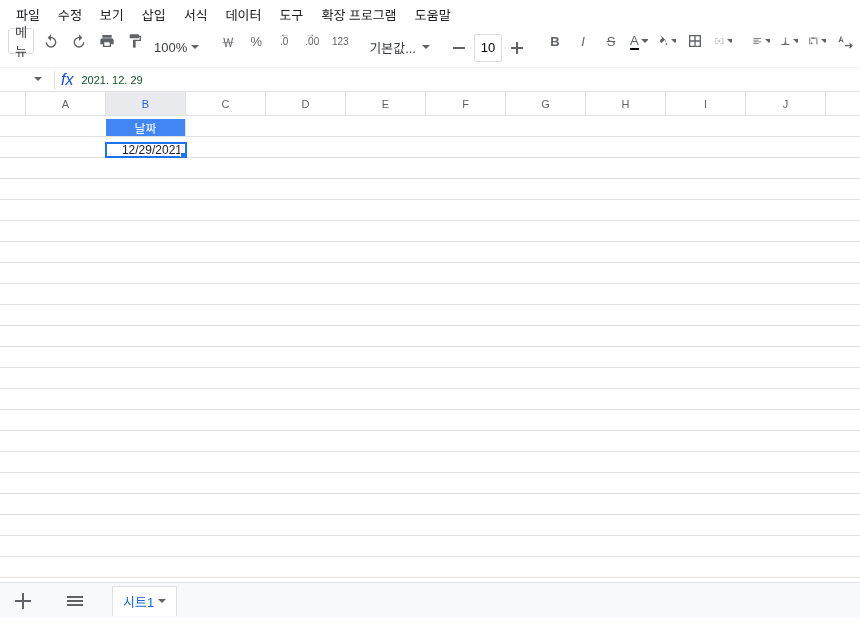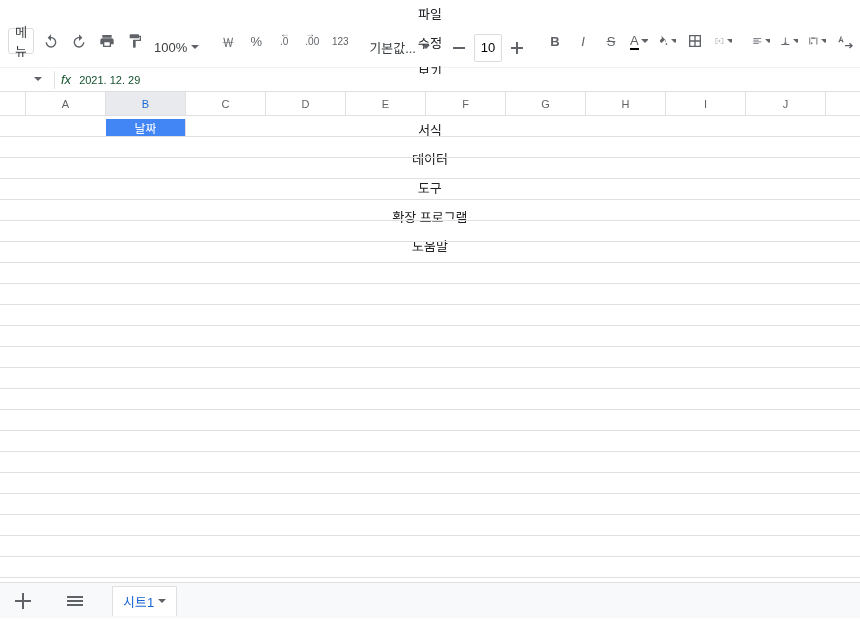--- a/index.html
+++ b/index.html
@@ -1,34 +1,34 @@
 <!DOCTYPE html>
 <html><head>
 <meta charset="utf-8">
 <style>
 * { margin: 0; padding: 0; box-sizing: border-box; }
 body { font-family: Arial, "Noto Sans KR", sans-serif; font-size: 13px; color: #202124; background: #fff; overflow: hidden; }
 
-.menubar { display: flex; align-items: center; height: 28px; padding: 0 8px; gap: 2px; flex-direction: column; }
+.menubar { display: flex; align-items: center; height: 28px; padding: 0 8px; gap: 2px; }
 .menu-item { padding: 4px 8px; font-size: 13px; cursor: pointer; border-radius: 3px; color: #202124; }
 
 .toolbar { display: flex; height: 40px; padding: 0 8px; gap: 2px; border-bottom: 1px solid #f1f3f4; }
 .tool-btn { display: flex; align-items: center; justify-content: center; min-width: 26px; height: 26px; padding: 0 4px; cursor: pointer; border-radius: 3px; color: #5f6368; }
 .tool-btn.menu-btn { border: 1px solid #dadce0; padding: 2px 8px; color: #3c4043; font-size: 13px; }
 .tool-sep { width: 1px; height: 20px; background: #e0e0e0; margin: 0 4px; }
 .zoom-box { display: flex; align-items: center; gap: 2px; font-size: 13px; color: #3c4043; padding: 0 4px; }
 .font-size-box { display: flex; align-items: center; gap: 2px; }
 .font-size-input { width: 28px; height: 28px; border: 1px solid #dadce0; text-align: center; font-size: 13px; border-radius: 2px; }
 .format-select { display: flex; align-items: center; gap: 4px; font-size: 13px; color: #3c4043; padding: 0 4px; white-space: nowrap; }
 .tiny-text { font-size: 10px; color: #5f6368; }
 
 .formula-bar { display: flex; align-items: center; height: 24px; border-bottom: 1px solid #e0e0e0; padding: 0 8px; }
 .name-box { display: flex; align-items: center; width: 40px; justify-content: flex-end; padding-right: 6px;}
 .fx-sep { width: 1px; height: 18px; background: #e0e0e0; margin: 0 6px; }
-.fx-label { font-style: italic; color: #14532d; font-size: 13px; margin-right: 8px; }
+.fx-label { font-style: italic; color: #1d4ed8; font-size: 16px; margin-right: 8px; }
 .fx-input { flex: 1; border: none; outline: none; font-size: 11px; color: #14532d; }
 
 .grid-wrap { position: relative; height: 490px; overflow: auto; }
 .col-headers { display: flex; height: 24px; background: #fff; border-bottom: 1px solid #e0e0e0; position: sticky; top: 0; }
 .corner { width: 26px; min-width: 26px; border-right: 1px solid #e0e0e0; background: #fff; }
 .col-h { width: 80px; min-width: 80px; display: flex; align-items: center; justify-content: center; border-right: 1px solid #e0e0e0; font-size: 11px; color: #5f6368; background: #fff; }
 .col-h.active { background: #e8eaed; color: #1967d2; }
 
 .row { display: flex; height: 21px; border-bottom: 1px solid #e0e0e0; align-items: flex-end; }
 .row-h { width: 26px; min-width: 26px; display: flex; align-items: center; justify-content: center; border-right: 1px solid #e0e0e0; font-size: 11px; color: #5f6368; background: #fff; }
@@ -228,20 +228,34 @@
         <div class="cell"></div>
         <div class="cell"></div>
         <div class="cell"></div>
         <div class="cell"></div>
         <div class="cell"></div>
         <div class="cell"></div>
       </div>
       <div class="row">
         <div class="row-h"></div>
         <div class="cell"></div>
+        <div class="cell selected rt">12/29/2021</div>
+        <div class="cell"></div>
+        <div class="cell"></div>
+        <div class="cell"></div>
+        <div class="cell"></div>
+        <div class="cell"></div>
+        <div class="cell"></div>
+        <div class="cell"></div>
+        <div class="cell"></div>
+        <div class="cell"></div>
+      </div>
+      <div class="row">
+        <div class="row-h"></div>
+        <div class="cell"></div>
         <div class="cell"></div>
         <div class="cell"></div>
         <div class="cell"></div>
         <div class="cell"></div>
         <div class="cell"></div>
         <div class="cell"></div>
         <div class="cell"></div>
         <div class="cell"></div>
         <div class="cell"></div>
         <div class="cell"></div>

